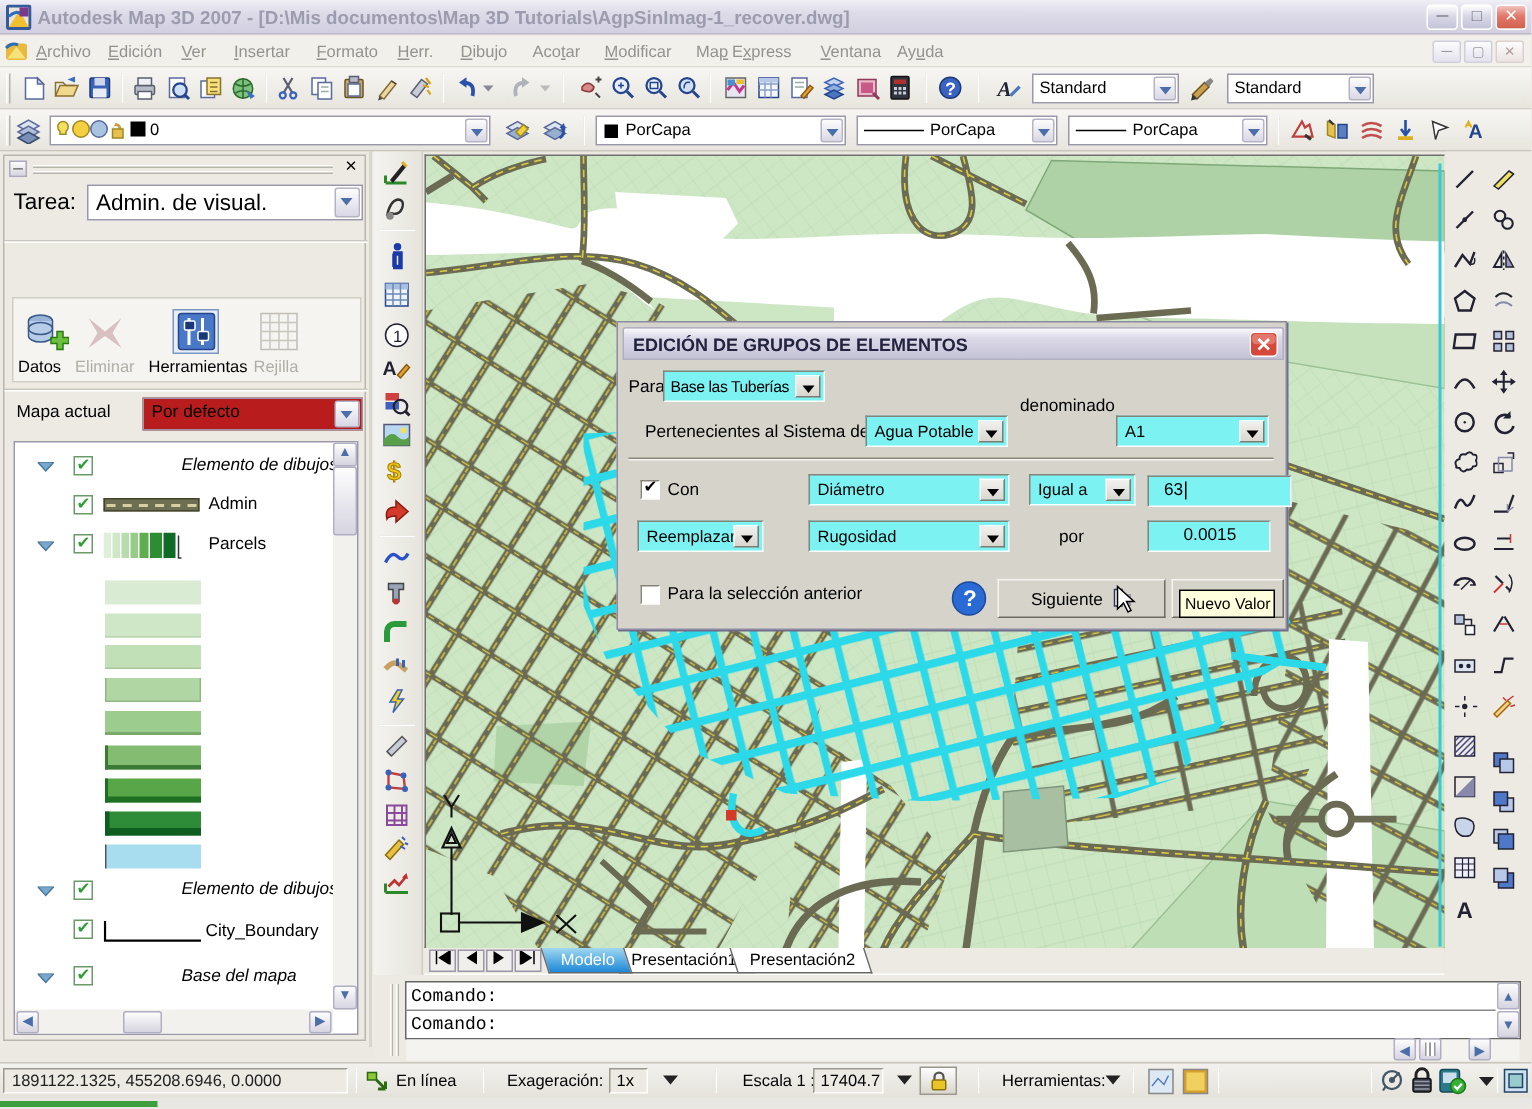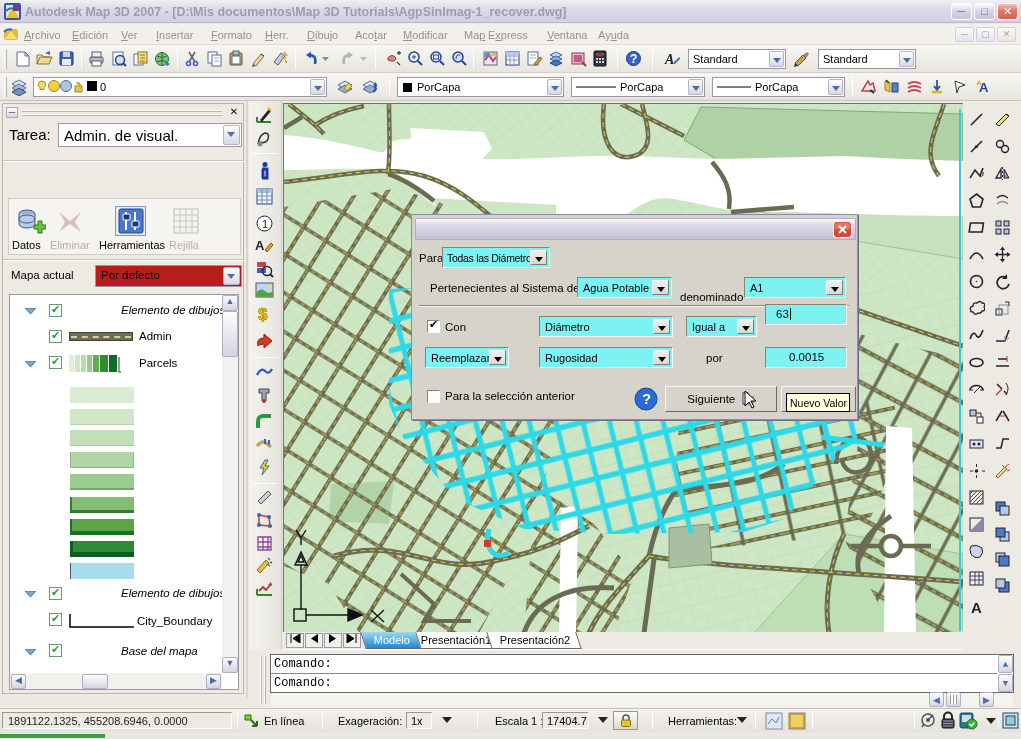--- a/index.html
+++ b/index.html
@@ -924,55 +924,56 @@
       <rect x="1" y="1" width="15" height="15" fill="#cfe2f2" stroke="#246"></rect>
       <rect x="4" y="4" width="9" height="9" fill="#9cc" stroke="#246"></rect>
     </svg>
 </div>
 <div class="abs" id="bottomstrip">
     <div class="abs" style="left:0;top:2px;width:105px;height:4px;background:#3c9e3c"></div>
   </div>
 
 <div class="abs" id="dlg">
 <div class="abs" id="dlgtitle">
+      <span class="tt">EDICIÓN DE GRUPOS DE ELEMENTOS</span>
 <svg style="position:absolute;right:3px;top:2px" width="19" height="17">
         <rect x="0.5" y="0.5" width="18" height="16" rx="3" fill="#d6493a" stroke="#fff"></rect>
         <rect x="1.5" y="1.5" width="16" height="7" rx="3" fill="#e4776b"></rect>
         <path d="M6 5 L13 12 M13 5 L6 12" stroke="#fff" stroke-width="1.8"></path>
       </svg>
 </div>
 <div class="dl" style="left:7px;top:37px">Para</div>
 <div class="dcombo cyan" style="left:30px;top:32px;width:108px">
-      <span class="ct" style="font-size:10.5px;left:4px;letter-spacing:-0.3px">Todas las Diámetro</span>
+      <span class="ct" style="font-size:10.5px;left:4px;letter-spacing:-0.3px">Base las Tuberías</span>
       <span class="dbtn2"></span>
     </div>
 <div class="dl" style="left:18px;top:67px">Pertenecientes al Sistema de</div>
 <div class="dcombo cyan" style="left:165px;top:62px;width:95px">
       <span class="ct">Agua Potable</span>
       <span class="dbtn2"></span>
     </div>
-<div class="dl" style="left:268px;top:76px">denominado</div>
+<div class="dl" style="left:268px;top:50px">denominado</div>
 <div class="dcombo cyan" style="left:332px;top:62px;width:102px">
       <span class="ct">A1</span>
       <span class="dbtn2"></span>
     </div>
 <div class="abs" style="left:7px;top:90px;width:430px;height:2px;border-top:1px solid #8a887c;border-bottom:1px solid #f5f4f1"></div>
 <span class="dchk" style="left:15px;top:105px">
       <span style="position:absolute;left:1px;top:-3px;font-size:11px;color:#000">✔</span>
     </span>
 <div class="dl" style="left:33px;top:106px">Con</div>
 <div class="dcombo cyan" style="left:127px;top:101px;width:134px">
       <span class="ct">Diámetro</span>
       <span class="dbtn2"></span>
     </div>
 <div class="dcombo cyan" style="left:274px;top:101px;width:71px">
       <span class="ct">Igual a</span>
       <span class="dbtn2"></span>
     </div>
-<div class="dfield cyan" style="left:353px;top:89px;width:82px">63<span style="border-left:1px solid #000;margin-left:1px"></span></div>
+<div class="dfield cyan" style="left:353px;top:102px;width:96px">63<span style="border-left:1px solid #000;margin-left:1px"></span></div>
 <div class="dcombo cyan" style="left:13px;top:132px;width:84px">
       <span class="ct">Reemplazar</span>
       <span class="dbtn2"></span>
     </div>
 <div class="dcombo cyan" style="left:127px;top:132px;width:134px">
       <span class="ct">Rugosidad</span>
       <span class="dbtn2"></span>
     </div>
 <div class="dl" style="left:294px;top:137px">por</div>
 <div class="dfield cyan" style="left:353px;top:132px;width:82px;padding-left:23px">0.0015</div>

